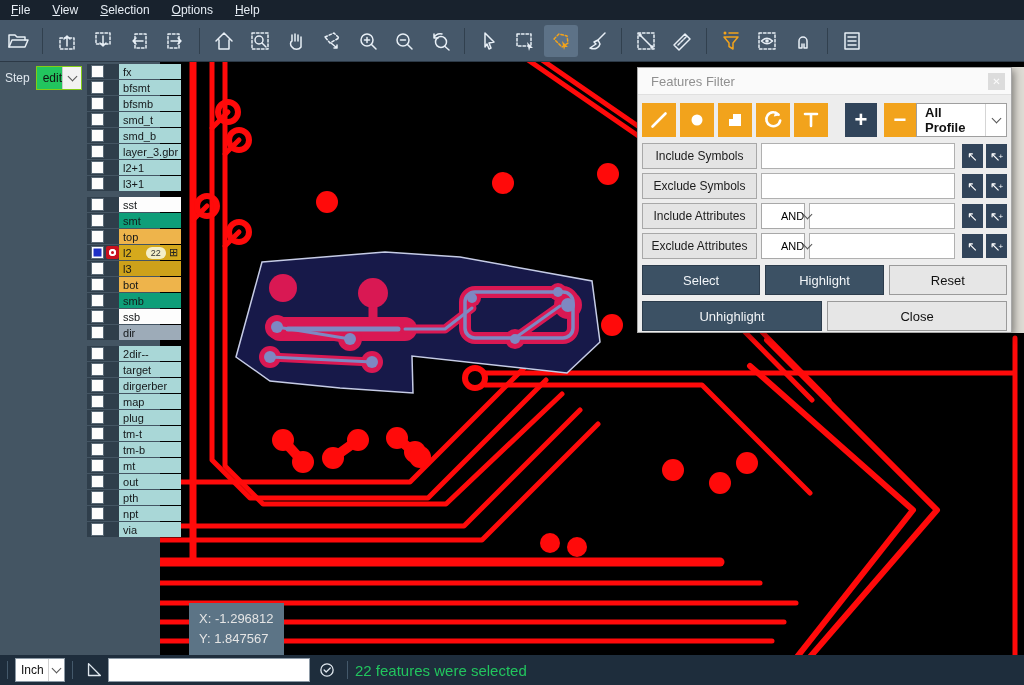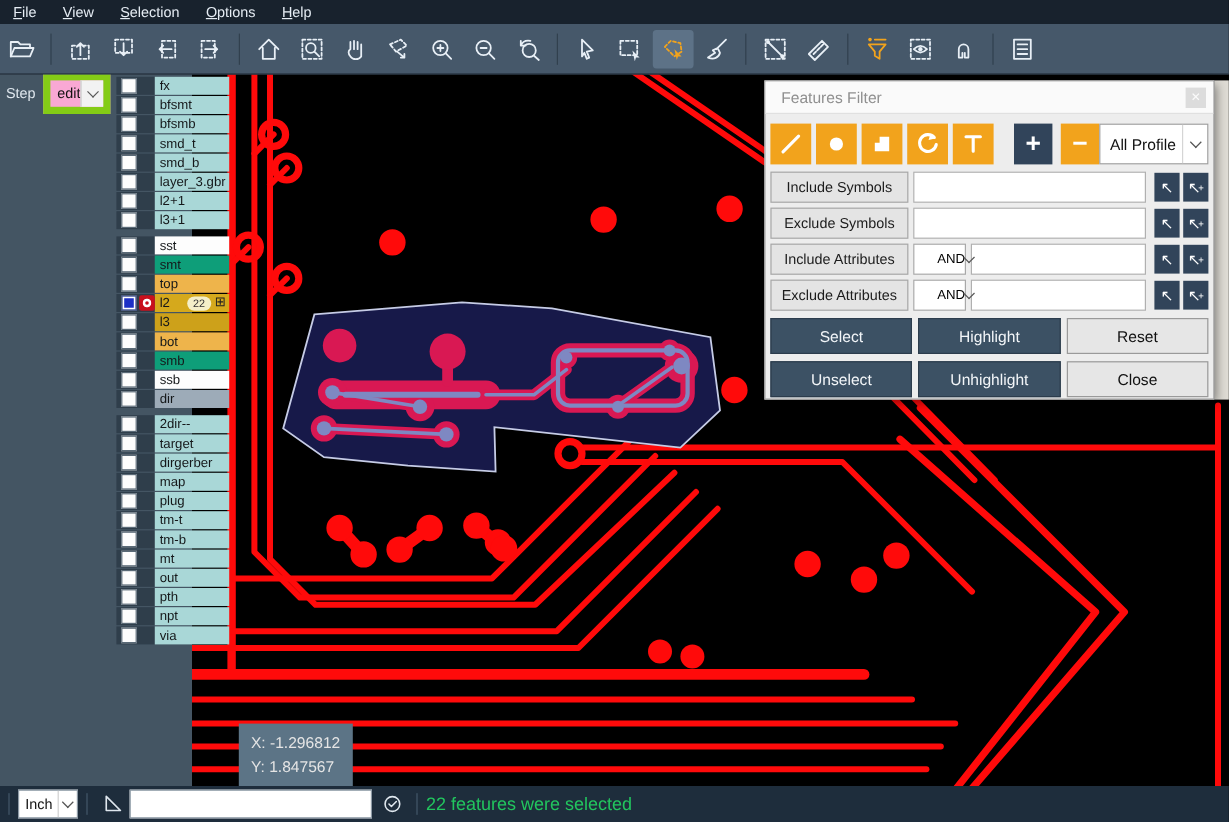--- a/index.html
+++ b/index.html
@@ -21,21 +21,21 @@
   .tbtn.orange{color:#f2a31c;}
   .tsep{width:1px;height:26px;background:#31404e;margin:0 6px;flex:none;}
   .ic{fill:none;stroke:currentColor;stroke-width:1.5;stroke-linecap:round;stroke-linejoin:round;}
   .ic .dash{stroke-dasharray:2.5 2;}
   .ic .fil{fill:currentColor;stroke:none;}
   
   .sidebar{position:absolute;left:0;top:62px;width:160px;height:593px;background:#445563;
            z-index:5;display:flex;flex-direction:row;}
   .steprow{height:32px;display:flex;align-items:center;padding:0 5px;flex:none;}
   .steplabel{color:#dfe7ee;font-size:12px;margin-right:6px;}
-  .combo{background:#f9a8d4;border:6px solid #84cc16;height:22px;display:flex;align-items:center;
+  .combo{background:#22c55e;border:1px solid #84cc16;height:22px;display:flex;align-items:center;
          flex:1;font-size:12px;color:#111;position:relative;}
   .combo .val{padding-left:6px;flex:1;}
   .combo .cbtn{width:18px;height:100%;border-left:1px solid #c9c9c9;background:#f2f2f2;
                display:flex;align-items:center;justify-content:center;}
   .chev{width:6px;height:6px;border-right:1.6px solid #555;border-bottom:1.6px solid #555;
         transform:rotate(45deg);margin-top:-3px;}
   .layerlist{padding:2px 8px 0 0;}
   .lrow{height:15px;margin-bottom:1px;display:flex;align-items:stretch;font-size:11px;cursor:default;}
   .cbwrap{width:32px;background:#2f3e4b;display:flex;align-items:center;flex:none;}
   .cb{width:11px;height:11px;background:#fdfdfd;border:1px solid #5a6a77;margin-left:4px;flex:none;}
@@ -74,21 +74,21 @@
   .drow-icons{display:flex;align-items:center;margin:8px 4px 6px 4px;height:34px;}
   .obtn{width:34px;height:34px;background:#f2a31c;margin-right:4px;display:flex;align-items:center;
         justify-content:center;flex:none;}
   .obtn svg{display:block;}
   .pm{width:32px;height:34px;display:flex;align-items:center;justify-content:center;color:#fff;
       font-size:22px;font-weight:bold;flex:none;line-height:1;}
   .pm.plus{background:#31445a;margin-left:13px;}
   .pm.minus{background:#f2a31c;margin-left:7px;}
   .profile{margin-left:auto;width:89px;height:32px;border:1px solid #9f9f9f;background:#fff;
            display:flex;align-items:center;font-size:13px;}
-  .profile .val{flex:1;padding-left:8px;color:#111;}
+  .profile .val{flex:1;padding-left:8px;color:#111;font-weight:bold;}
   .profile .cbtn{width:20px;align-self:stretch;border-left:1px solid #d5d5d5;display:flex;
                  align-items:center;justify-content:center;}
   .frow{display:flex;align-items:center;margin:0 4px 4px 4px;height:26px;}
   .flabel{width:115px;height:26px;background:#e4e4e4;border:1px solid #a8a8a8;box-sizing:border-box;
           display:flex;align-items:center;justify-content:center;color:#1c1c1c;flex:none;font-size:12px;}
   .fand{width:42px;height:24px;border:1px solid #a8a8a8;background:#fff;display:flex;align-items:center;
         margin-left:4px;font-size:11px;flex:none;}
   .fand .val{flex:1;padding-left:19px;}
   .fand .cbtn{width:13px;display:flex;justify-content:center;}
   .fin{flex:1;height:24px;border:1px solid #b0b0b0;background:#fff;margin:0 4px;font-size:12px;
@@ -696,21 +696,20 @@
     <input class="fin" value="" style="">
     <div class="abtn">↖</div>
     <div class="abtn">↖<sup>+</sup></div>
   </div>
   <div class="btnrow">
     <div class="dbtn dark">Select</div>
     <div class="dbtn dark">Highlight</div>
     <div class="dbtn light">Reset</div>
   </div>
   <div class="btnrow">
-    <div class="dbtn dark">Unselect</div>
     <div class="dbtn dark">Unhighlight</div>
     <div class="dbtn light">Close</div>
   </div>
 </div>
 
 <div class="statusbar">
   <div class="ssep"></div>
   <div class="unit">
     <span class="val">Inch</span>
     <span class="cbtn">

